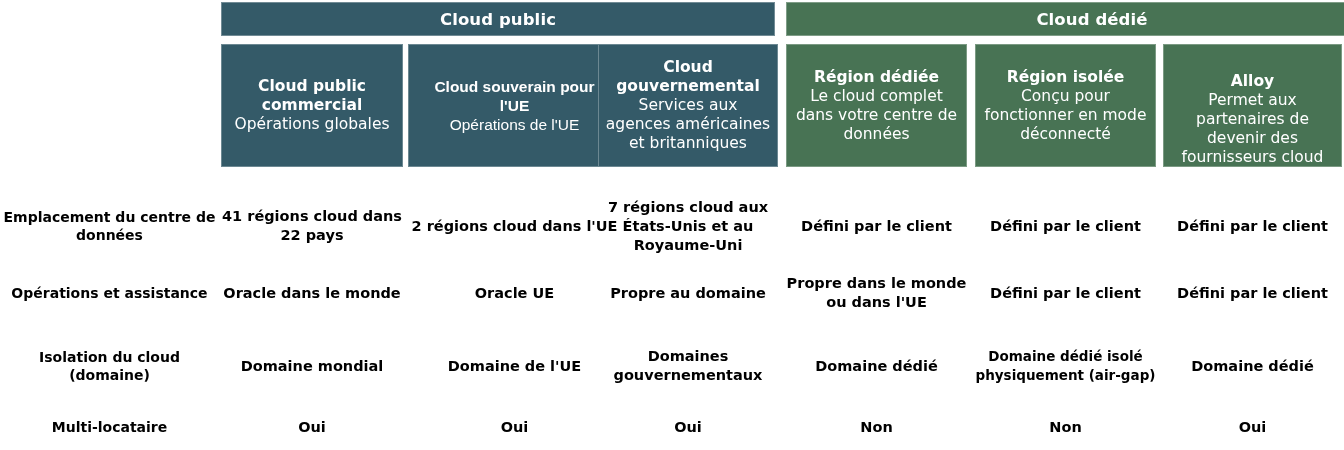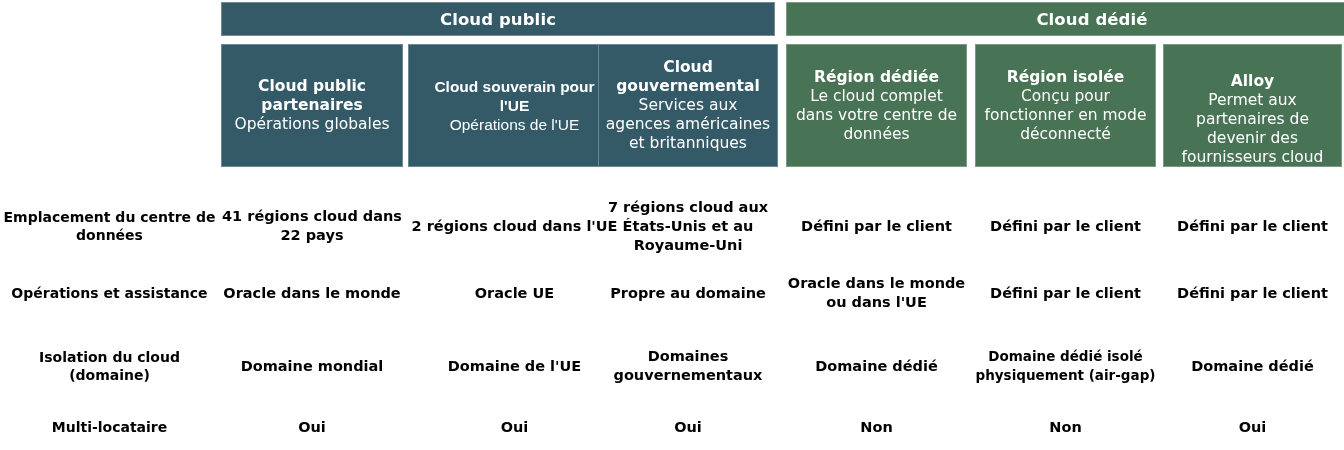--- a/index.html
+++ b/index.html
@@ -139,21 +139,21 @@
 
   <div class="group-row">
     <div class="group-banner group-public">Cloud public</div>
     <div class="group-banner group-dedicated">Cloud dédié</div>
   </div>
 
   <div class="cards-row">
 
     <div class="card blue col-0">
       <div class="card-title">Cloud public</div>
-      <div class="card-title">partenaires</div>
+      <div class="card-title">commercial</div>
       <div class="card-sub">Opérations globales</div>
     </div>
 
     <div class="card blue col-1 alt-font">
       <div class="card-title">Cloud  souverain pour</div>
       <div class="card-title">l'UE</div>
       <div class="card-sub">Opérations de l'UE</div>
     </div>
 
     <div class="card blue col-2">
@@ -184,21 +184,21 @@
   <div class="cell r0 col-1">2 régions cloud dans l'UE</div>
   <div class="cell r0 col-2">7 régions cloud aux États-Unis et au Royaume-Uni</div>
   <div class="cell r0 col-3">Défini par le client</div>
   <div class="cell r0 col-4">Défini par le client</div>
   <div class="cell r0 col-5">Défini par le client</div>
 
   <div class="row-label r1">Opérations et assistance</div>
   <div class="cell r1 col-0">Oracle dans le monde</div>
   <div class="cell r1 col-1">Oracle UE</div>
   <div class="cell r1 col-2">Propre au domaine</div>
-  <div class="cell r1 col-3">Oracle dans le monde ou dans l'UE</div>
+  <div class="cell r1 col-3">Propre dans le monde ou dans l'UE</div>
   <div class="cell r1 col-4">Défini par le client</div>
   <div class="cell r1 col-5">Défini par le client</div>
 
   <div class="row-label r2">Isolation du cloud (domaine)</div>
   <div class="cell r2 col-0">Domaine mondial</div>
   <div class="cell r2 col-1">Domaine de l'UE</div>
   <div class="cell r2 col-2">Domaines gouvernementaux</div>
   <div class="cell r2 col-3">Domaine dédié</div>
   <div class="cell r2 col-4 small">Domaine dédié isolé physiquement (air-gap)</div>
   <div class="cell r2 col-5">Domaine dédié</div>

